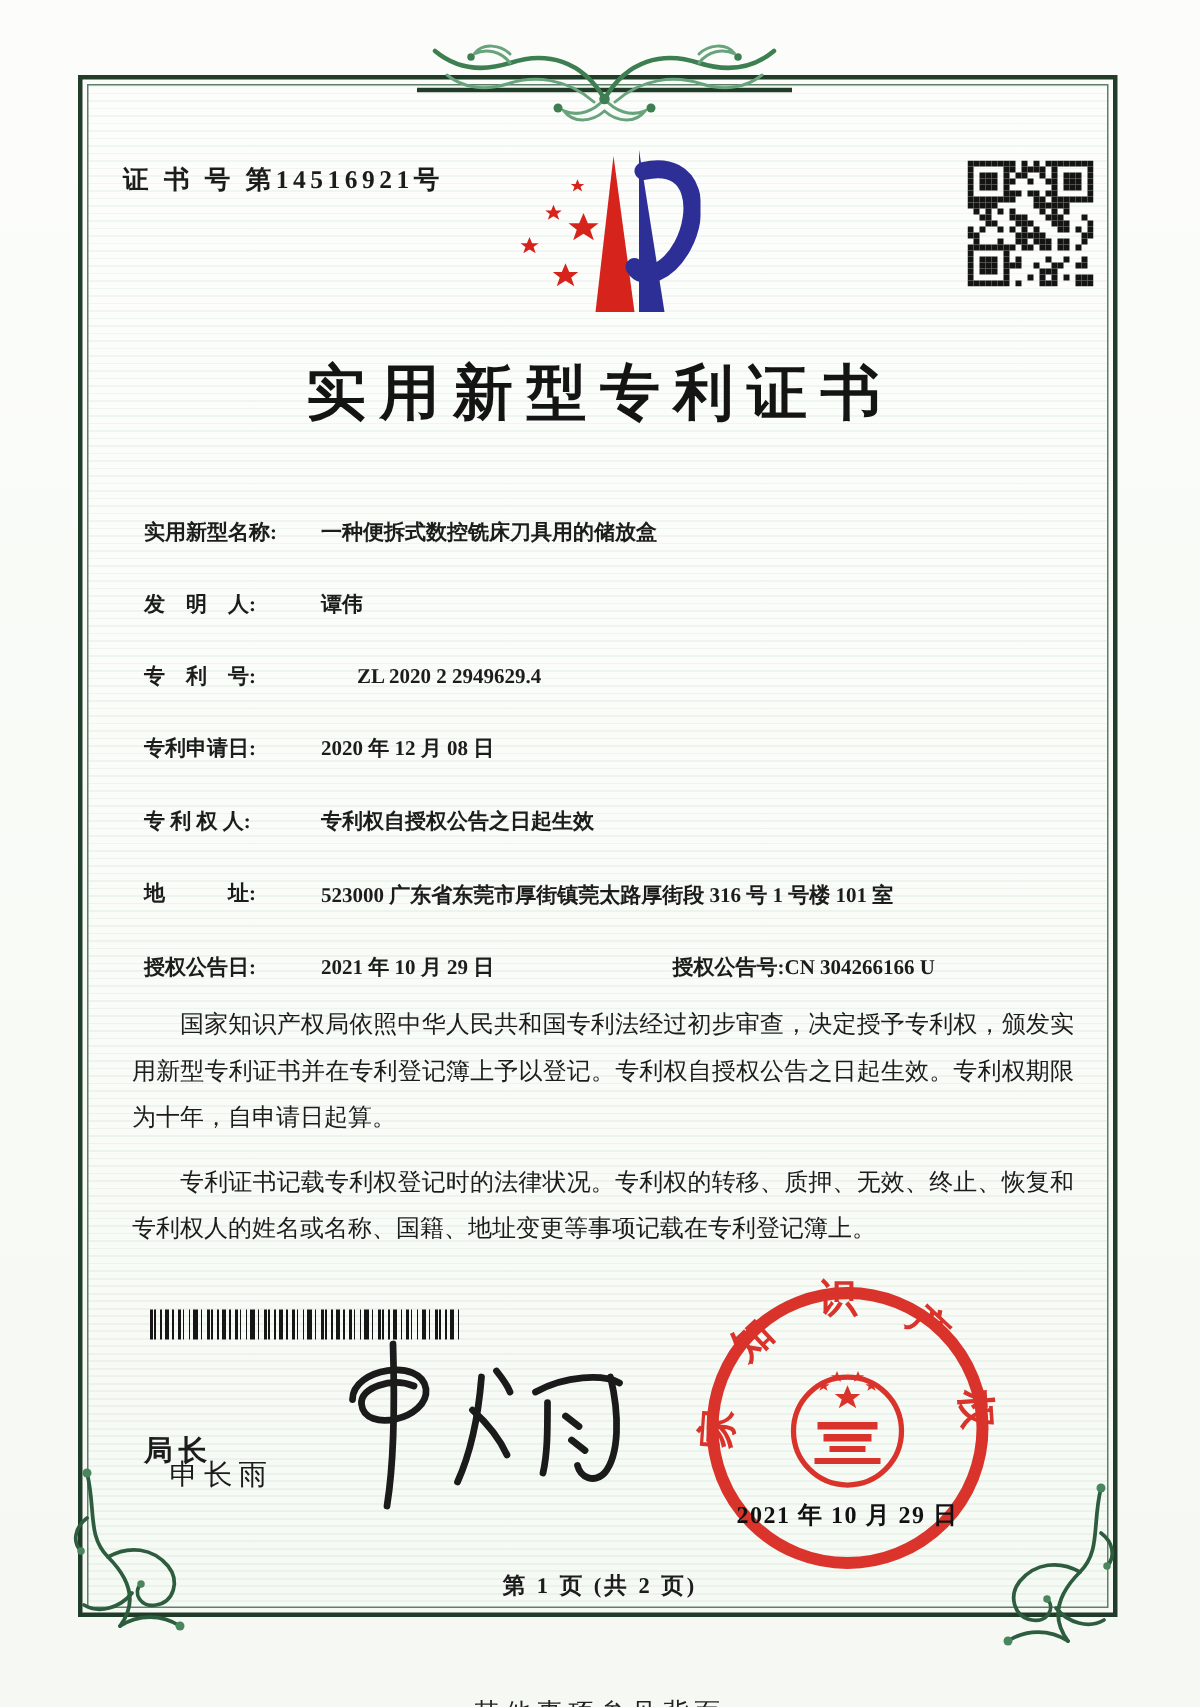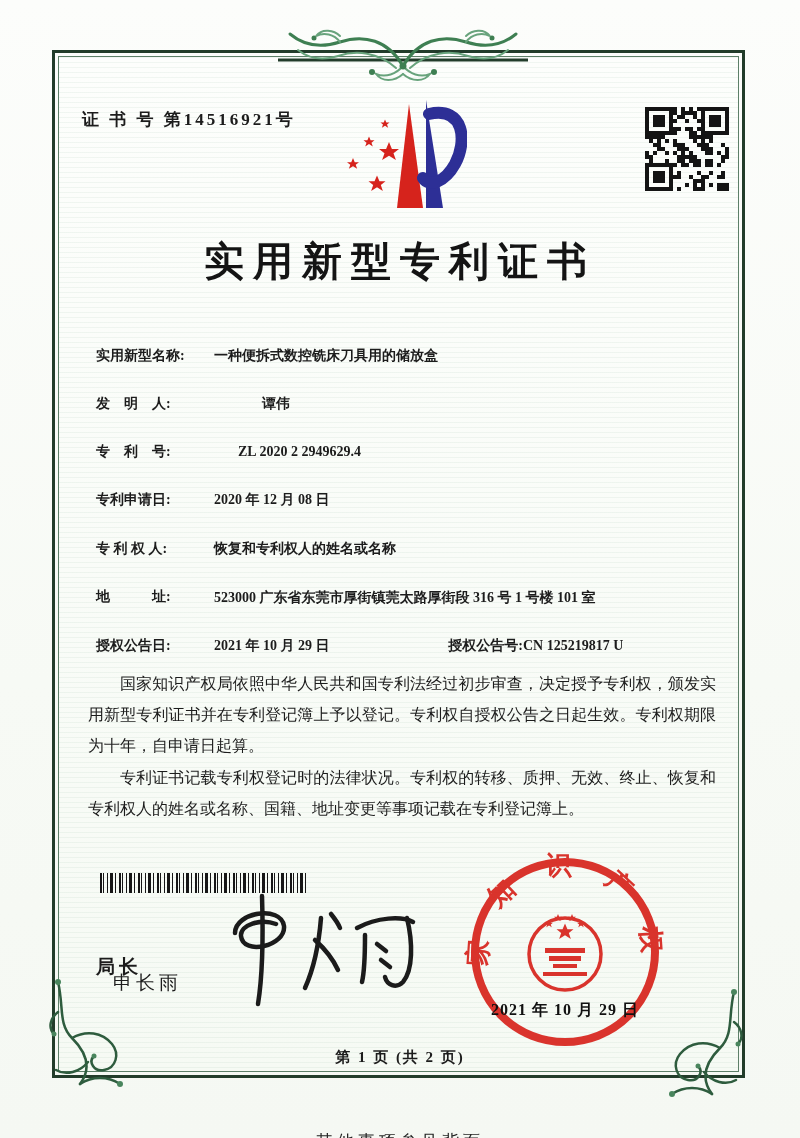--- a/index.html
+++ b/index.html
@@ -29,31 +29,31 @@
   .abs{position:absolute;}
   .cert-no{left:82px;top:108px;font-size:17px;letter-spacing:3px;font-weight:600;}
   .title{
     left:0;top:234px;width:100%;text-align:center;
     font-size:40px;font-weight:700;letter-spacing:9px;color:#141414;
   }
   
   .field{left:96px;display:flex;font-size:14px;line-height:24px;}
   .field .lbl{flex:0 0 118px;font-weight:600;white-space:nowrap;}
   .field .val{font-weight:600;}
-  .f1{top:344px;} .f2{top:392px;gap:48px;} .f3{top:440px;gap:24px;} .f4{top:488px;}
+  .f1{top:344px;} .f2{top:392px;} .f3{top:440px;gap:24px;} .f4{top:488px;}
   .f5{top:537px;justify-content:space-between;} .f6{top:585px;width:600px;} .f6 .val{width:470px;line-height:26px;}
   .f7{top:634px;width:620px;}
   .f7 .val{flex:0 0 185px;}
   .f7 .lbl2{flex:0 0 112px;font-weight:600;margin-left:12px;white-space:nowrap;text-align:right;}
   .paras{
     left:88px;top:668px;width:628px;font-size:16px;line-height:31px;
     text-align:justify;
   }
   .paras p{margin:0;text-indent:2em;}
-  .paras p + p{margin-top:1px;}
+  .paras p + p{margin-top:12px;}
   
   .barcode{
     left:100px;top:873px;width:206px;height:20px;
     background-image:
       repeating-linear-gradient(90deg,#161616 0 2px,transparent 2px 3px,#161616 3px 4px,
         transparent 4px 7px,#161616 7px 8px,transparent 8px 10px,#161616 10px 13px,
         transparent 13px 15px,#161616 15px 16px,transparent 16px 19px);
   }
   .director-title{left:96px;top:954px;font-size:19px;font-weight:600;letter-spacing:4px;}
   .director-name{left:96px;top:970px;font-size:19px;font-weight:400;letter-spacing:4px;margin-left:17px;}
@@ -393,31 +393,31 @@
   <div class="abs field f3">
     <span class="lbl">专　利　号:</span>
     <span class="val">ZL 2020 2 2949629.4</span>
   </div>
   <div class="abs field f4">
     <span class="lbl">专利申请日:</span>
     <span class="val">2020 年 12 月 08 日</span>
   </div>
   <div class="abs field f5">
     <span class="lbl">专 利 权 人:</span>
-    <span class="val">恢复和专利权人的姓名或名称</span>
+    <span class="val">专利权自授权公告之日起生效</span>
   </div>
   <div class="abs field f6">
     <span class="lbl">地　　　址:</span>
     <span class="val">523000 广东省东莞市厚街镇莞太路厚街段 316 号 1 号楼 101 室</span>
   </div>
   <div class="abs field f7">
     <span class="lbl">授权公告日:</span>
     <span class="val">2021 年 10 月 29 日</span>
     <span class="lbl2">授权公告号:</span>
-    <span class="val">CN 125219817 U</span>
+    <span class="val">CN 304266166 U</span>
   </div>
 
   <div class="abs paras">
     <p>国家知识产权局依照中华人民共和国专利法经过初步审查，决定授予专利权，颁发实用新型专利证书并在专利登记簿上予以登记。专利权自授权公告之日起生效。专利权期限为十年，自申请日起算。</p>
     <p>专利证书记载专利权登记时的法律状况。专利权的转移、质押、无效、终止、恢复和专利权人的姓名或名称、国籍、地址变更等事项记载在专利登记簿上。</p>
   </div>
 
   <div class="abs barcode"></div>
 
   <div class="abs director-title">局长</div>

